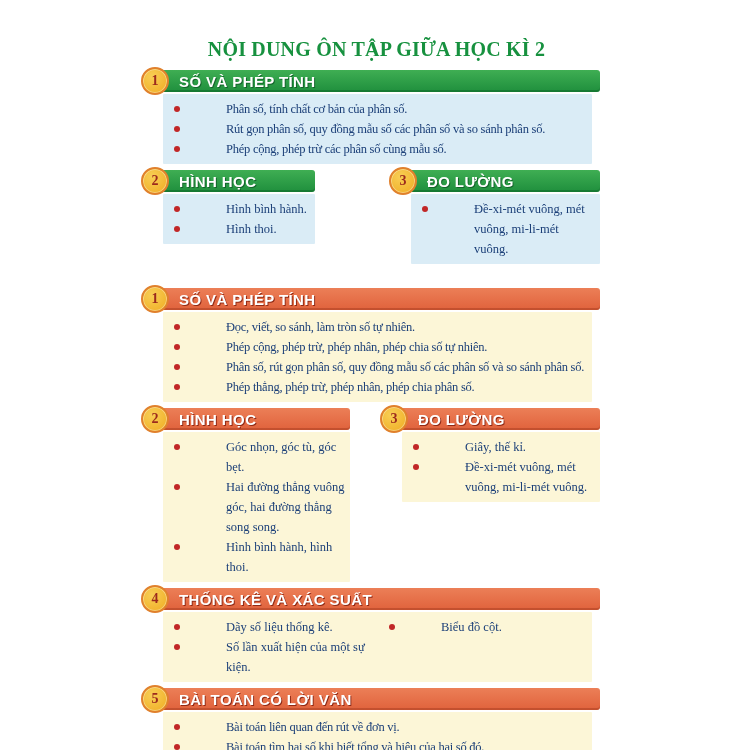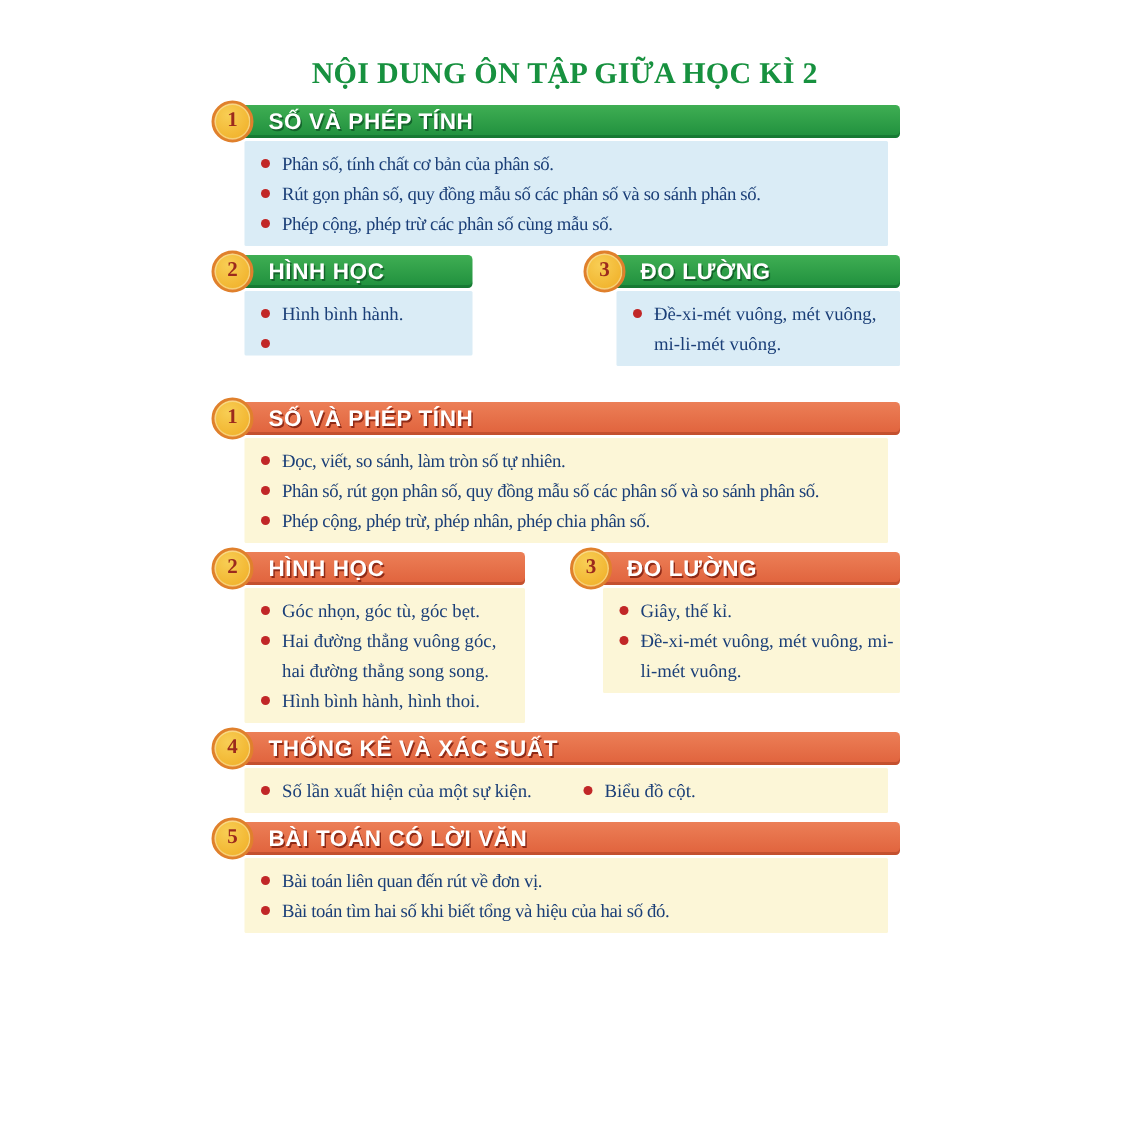--- a/index.html
+++ b/index.html
@@ -51,21 +51,21 @@
     margin:2px 8px 6px 10px;padding:5px 4px 5px 10px;border-radius:1px;
   }
   .blue{background:var(--box-blue,#daecf6);}
   .cream{background:var(--box-cream,#fcf6d7);}
 
   .item{display:flex;line-height:20px;color:var(--text,#1b3f78);font-size:12.5px;}
   .dot{
     flex:0 0 auto;width:6px;height:6px;border-radius:50%;
     background:var(--bullet,#c12727);margin:7px 8px 0 1px;
   }
-  .itxt{flex:1;}
+  .itxt{flex:1;margin-left:38px;}
   .one-line{white-space:nowrap;letter-spacing:-0.25px;}
 
   .row{display:flex;}
   .row-a .col-l{width:162px;margin-right:86px;}
   .row-a .col-r{width:199px;}
   .row-b .col-l{width:197px;margin-right:42px;}
   .row-b .col-r{width:208px;}
   .col .listbox{margin-right:0;}
 
   .twocol{display:grid;grid-template-columns:215px 1fr;}
@@ -104,20 +104,21 @@
           <span class="badge">2</span>
           <span class="bar-label">HÌNH HỌC</span>
         </div>
         <div class="listbox blue">
           <div class="item">
             <span class="dot"></span>
             <span class="itxt">Hình bình hành.</span>
           </div>
           <div class="item">
             <span class="dot"></span>
+            <span class="itxt">Hình thoi.</span>
           </div>
         </div>
       </div>
       <div class="col col-r">
         <div class="bar green">
           <span class="badge">3</span>
           <span class="bar-label">ĐO LƯỜNG</span>
         </div>
         <div class="listbox blue">
           <div class="item">
@@ -134,25 +135,29 @@
         <span class="badge">1</span>
         <span class="bar-label">SỐ VÀ PHÉP TÍNH</span>
       </div>
       <div class="listbox cream">
         <div class="item">
           <span class="dot"></span>
           <span class="itxt one-line">Đọc, viết, so sánh, làm tròn số tự nhiên.</span>
         </div>
         <div class="item">
           <span class="dot"></span>
+          <span class="itxt one-line">Phép cộng, phép trừ, phép nhân, phép chia số tự nhiên.</span>
+        </div>
+        <div class="item">
+          <span class="dot"></span>
           <span class="itxt one-line">Phân số, rút gọn phân số, quy đồng mẫu số các phân số và so sánh phân số.</span>
         </div>
         <div class="item">
           <span class="dot"></span>
-          <span class="itxt one-line">Phép cộng, phép trừ, phép nhân, phép chia phân số.</span>
+          <span class="itxt one-line">Phép thẳng, phép trừ, phép nhân, phép chia phân số.</span>
         </div>
       </div>
 
       <div class="row row-b">
         <div class="col col-l">
           <div class="bar orange">
             <span class="badge">2</span>
             <span class="bar-label">HÌNH HỌC</span>
           </div>
           <div class="listbox cream">
@@ -188,20 +193,24 @@
         </div>
       </div>
 
       <div class="bar orange">
         <span class="badge">4</span>
         <span class="bar-label">THỐNG KÊ VÀ XÁC SUẤT</span>
       </div>
       <div class="listbox cream twocol">
         <div class="item">
           <span class="dot"></span>
+          <span class="itxt">Dãy số liệu thống kê.</span>
+        </div>
+        <div class="item">
+          <span class="dot"></span>
           <span class="itxt">Số lần xuất hiện của một sự kiện.</span>
         </div>
         <div class="item g-c2r1">
           <span class="dot"></span>
           <span class="itxt">Biểu đồ cột.</span>
         </div>
       </div>
 
       <div class="bar orange">
         <span class="badge">5</span>

